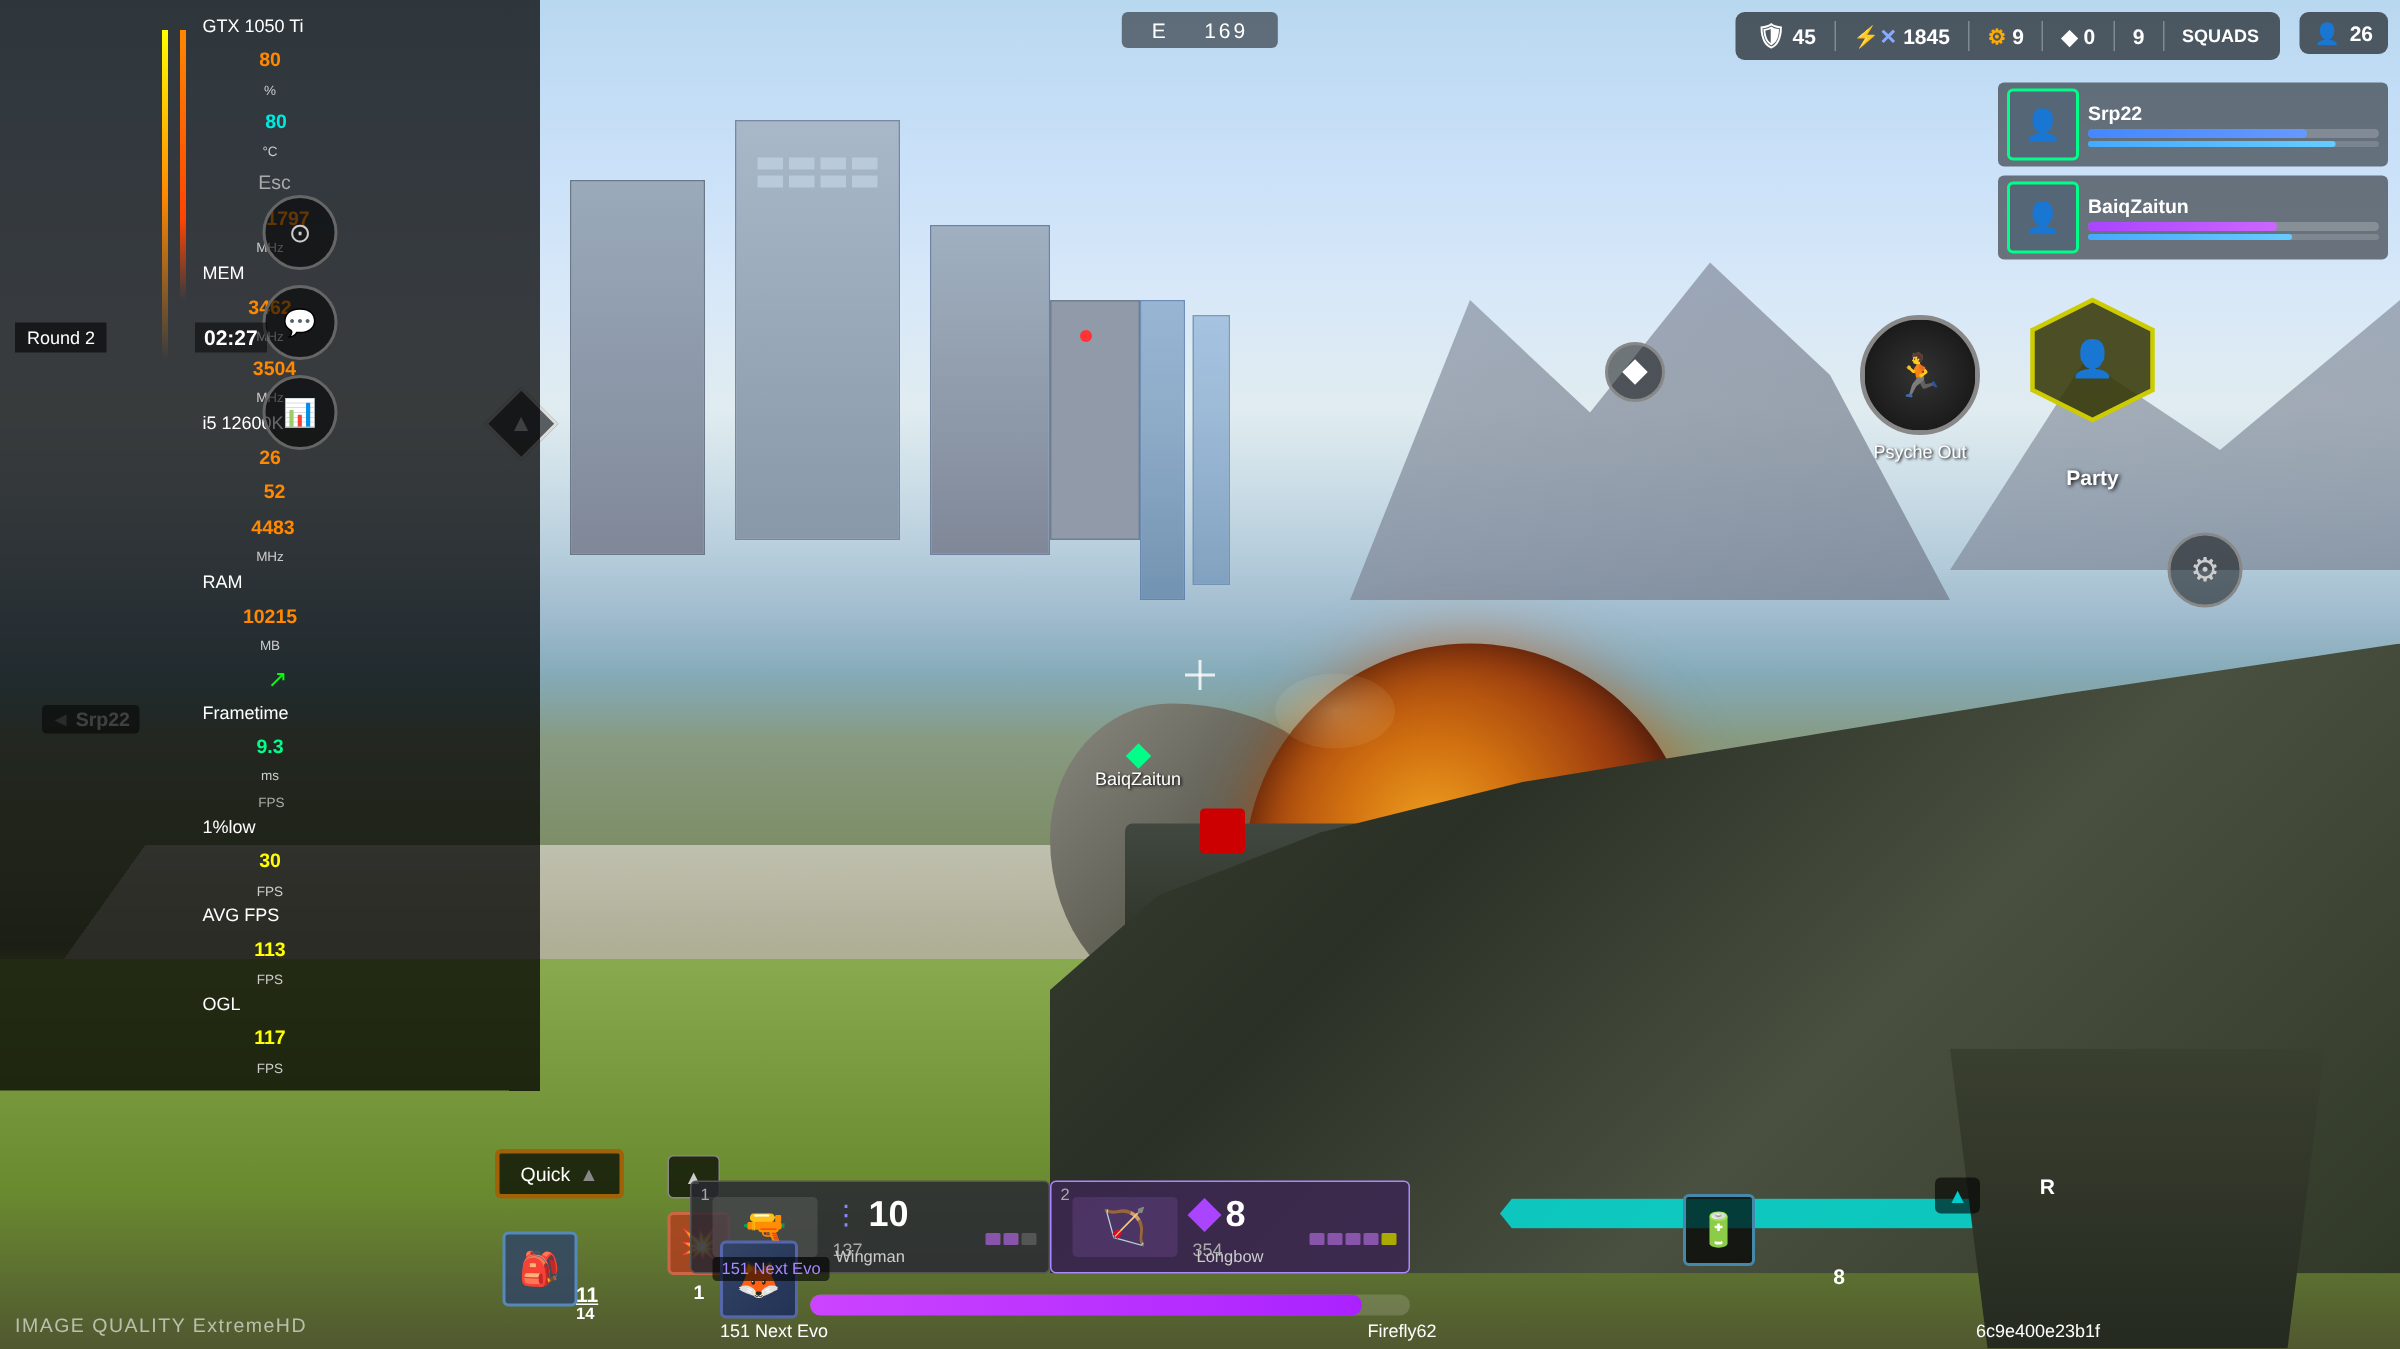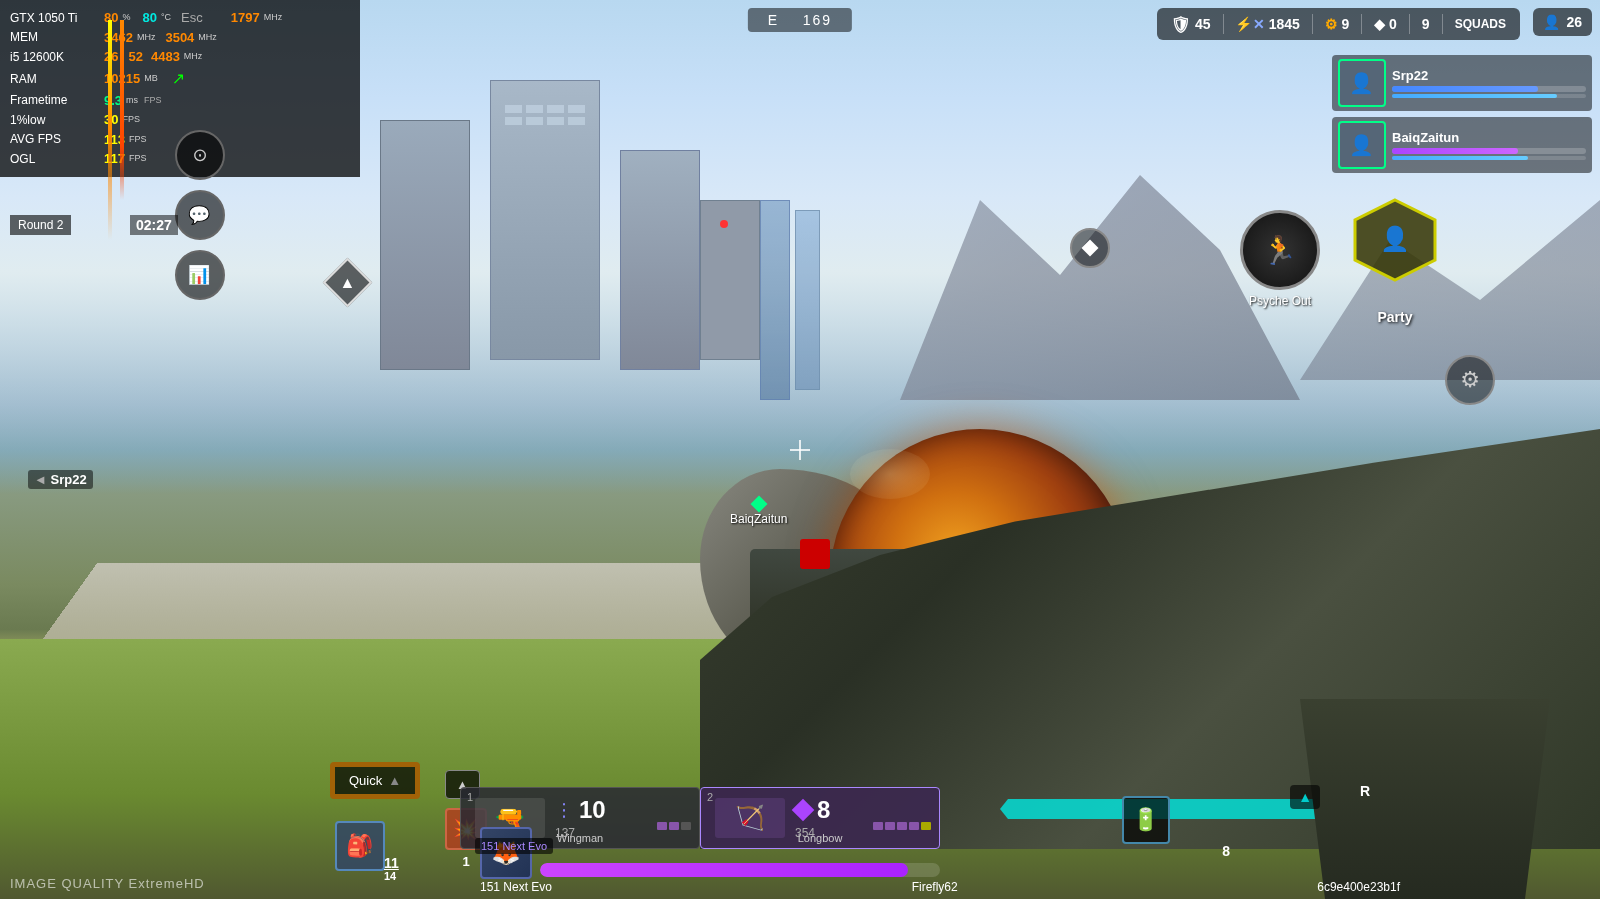--- a/index.html
+++ b/index.html
@@ -67,20 +67,21 @@
       width: 360px;
       padding: 8px 10px;
       background: rgba(0,0,0,0.75);
       font-size: 13px;
       line-height: 1.5;
     }
     .perf-row {
       display: flex;
       align-items: center;
       gap: 4px;
+      flex-direction: column;
     }
     .perf-label { color: #ffffff; min-width: 90px; font-size: 12px; }
     .perf-val-orange { color: #ff8800; font-weight: bold; font-size: 13px; }
     .perf-val-cyan { color: #00e8e0; font-weight: bold; font-size: 13px; }
     .perf-val-green { color: #00ff88; font-weight: bold; font-size: 13px; }
     .perf-val-yellow { color: #ffff00; font-weight: bold; font-size: 13px; }
     .perf-unit { font-size: 9px; color: #cccccc; }
 
     
     #left-bar {
@@ -454,21 +455,21 @@
       flex-shrink: 0;
     }
     .rarity-diamond.purple { background: #aa44ff; }
 
     
     #quick-btn {
       position: absolute;
       bottom: 100px;
       left: 330px;
       background: rgba(0,0,0,0.7);
-      border: 5px solid #a16207;
+      border: 3px solid #a16207;
       color: white;
       padding: 6px 14px;
       font-size: 13px;
       border-radius: 4px;
       display: flex;
       align-items: center;
       gap: 6px;
     }
     #inventory-btn {
       position: absolute;

